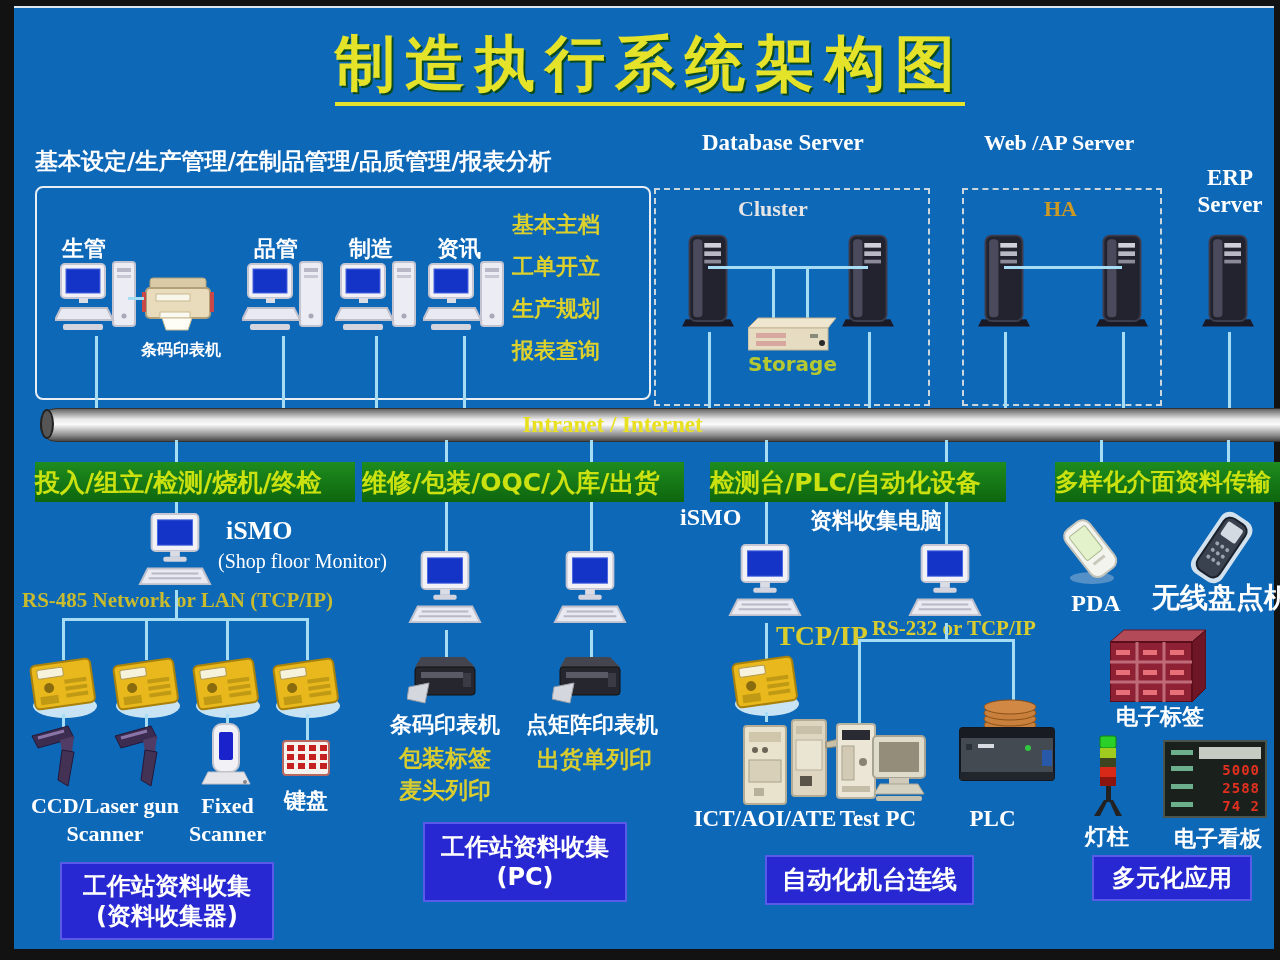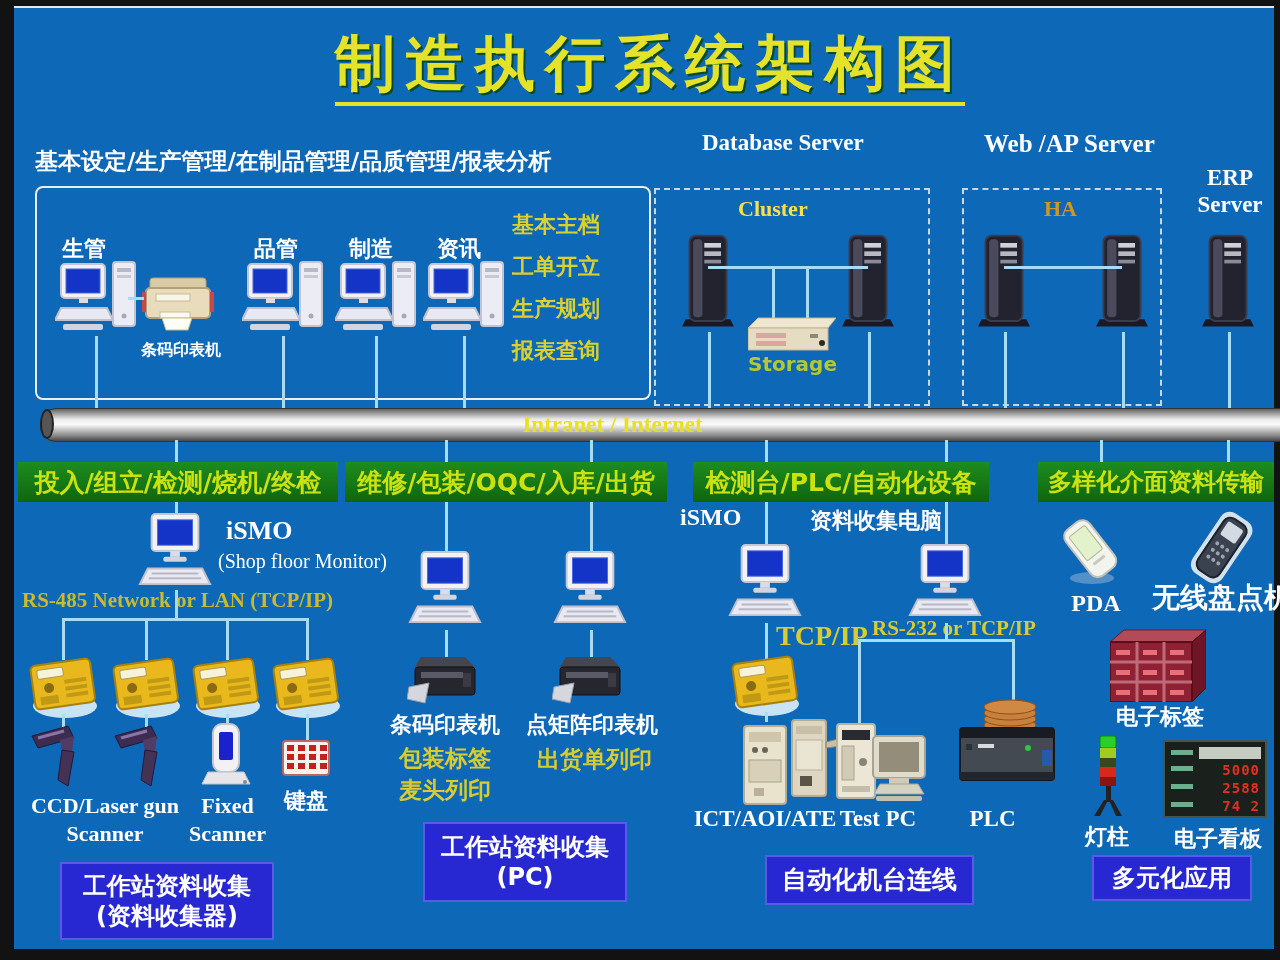--- a/index.html
+++ b/index.html
@@ -11,22 +11,22 @@
   .hl{position:absolute;height:3px;background:#a6ddf4;}
   .serif{font-family:"Liberation Serif","DejaVu Serif",serif;}
   .w{color:#ffffff;}
   .yel{color:#d9cc2e;}
   .bold{font-weight:bold;}
   .ctr{text-align:center;}
   .nowrap{white-space:nowrap;}
   #title{font-size:60px;font-weight:bold;color:#e4e32a;letter-spacing:10px;
          border-bottom:4px solid #e4e32a;padding-bottom:4px;text-shadow:2px 2px 0 #0a4a20;}
   .greenbar{position:absolute;height:40px;background:linear-gradient(#1e8c1e,#0e660e);
-            display:flex;align-items:center;justify-content:center;
-            color:#cbe210;font-weight:bold;white-space:nowrap;}
+            display:flex;align-items:center;
+            color:#cbe210;font-weight:bold;white-space:nowrap;margin-left:17px;}
   .bluebox{position:absolute;background:#2828d2;border:2px solid #5a5ae8;color:#fff;
            font-weight:bold;display:flex;flex-direction:column;align-items:center;
            justify-content:center;line-height:1.25;}
   .dashedbox{position:absolute;border:2px dashed #ccd6dd;}
   #tlbox{position:absolute;border:2px solid #e8eef4;border-radius:8px;}
   #pipe{position:absolute;left:40px;top:408px;width:1240px;height:32px;
         background:linear-gradient(#636363,#e9e9e9 32%,#fbfbfb 48%,#8d8d8d 82%,#474747);
         border-radius:16px 0 0 16px;border:1px solid #333;}
   #pipe-cap{position:absolute;left:40px;top:409px;width:14px;height:30px;border-radius:50%;
         background:#555;border:2px solid #222;box-sizing:border-box;}
@@ -278,38 +278,38 @@
   </div>
 
   <div class="hl" style="left:128px;top:297px;width:16px;"></div>
   <div class="vl" style="left:95px;top:336px;height:74px;"></div>
   <div class="vl" style="left:282px;top:336px;height:74px;"></div>
   <div class="vl" style="left:375px;top:336px;height:74px;"></div>
   <div class="vl" style="left:463px;top:336px;height:74px;"></div>
 
   <div class="abs w bold serif nowrap" style="left:702px;top:130px;font-size:23px;">Database Server</div>
   <div class="dashedbox" style="left:654px;top:188px;width:272px;height:214px;"></div>
-  <div class="abs bold serif" style="left:738px;top:196px;font-size:22px;color:#fde047;">Cluster</div>
+  <div class="abs bold serif" style="left:738px;top:196px;font-size:22px;color:#e5e5e5;">Cluster</div>
   <svg class="ic" style="left:682px;top:232px" width="52" height="100">
       <use href="#sym-server"></use>
     </svg>
   <svg class="ic" style="left:842px;top:232px" width="52" height="100">
       <use href="#sym-server"></use>
     </svg>
   <div class="hl" style="left:708px;top:266px;width:160px;"></div>
   <div class="vl" style="left:772px;top:266px;height:52px;"></div>
   <div class="vl" style="left:806px;top:266px;height:52px;"></div>
   <svg class="ic" style="left:748px;top:316px" width="88" height="40">
       <use href="#sym-storage"></use>
     </svg>
   <div class="abs bold ctr" style="left:748px;top:352px;width:88px;font-size:20px;color:#b5c832;">Storage</div>
   <div class="vl" style="left:708px;top:332px;height:76px;"></div>
   <div class="vl" style="left:868px;top:332px;height:76px;"></div>
 
-  <div class="abs w bold serif nowrap" style="left:984px;top:130px;font-size:25px;text-align:right;">Web /AP Server</div>
+  <div class="abs w bold serif nowrap" style="left:984px;top:130px;font-size:22px;text-align:right;">Web /AP Server</div>
   <div class="dashedbox" style="left:962px;top:188px;width:196px;height:214px;"></div>
   <div class="abs bold serif" style="left:1044px;top:196px;font-size:22px;color:#cc9a22;">HA</div>
   <svg class="ic" style="left:978px;top:232px" width="52" height="100">
       <use href="#sym-server"></use>
     </svg>
   <svg class="ic" style="left:1096px;top:232px" width="52" height="100">
       <use href="#sym-server"></use>
     </svg>
   <div class="hl" style="left:1004px;top:266px;width:118px;"></div>
   <div class="vl" style="left:1004px;top:332px;height:76px;"></div>

